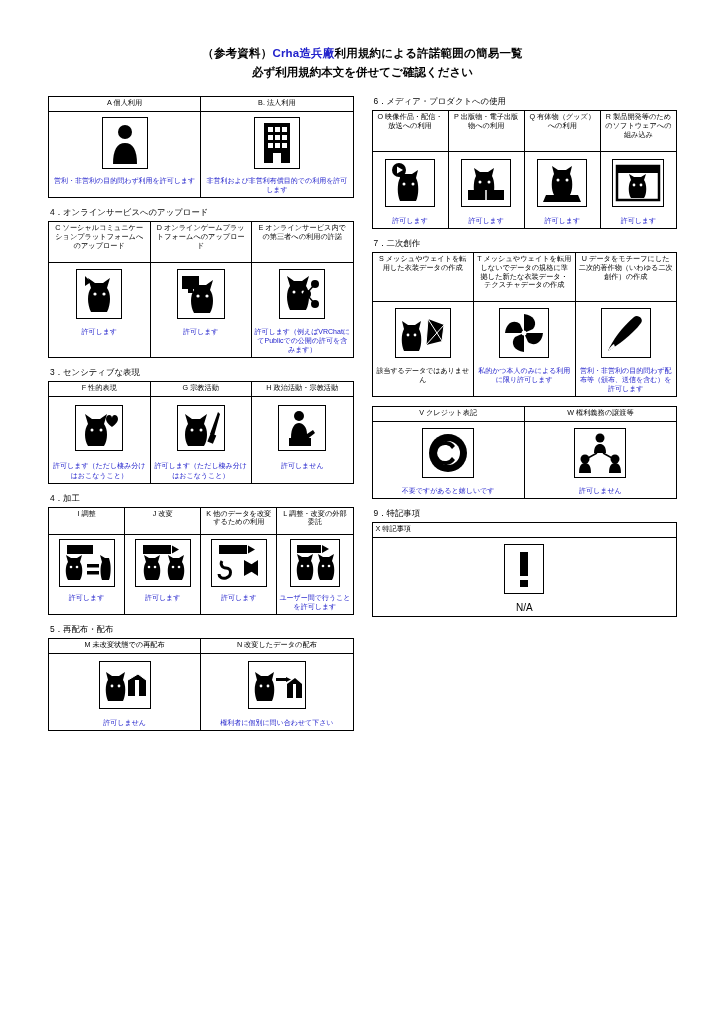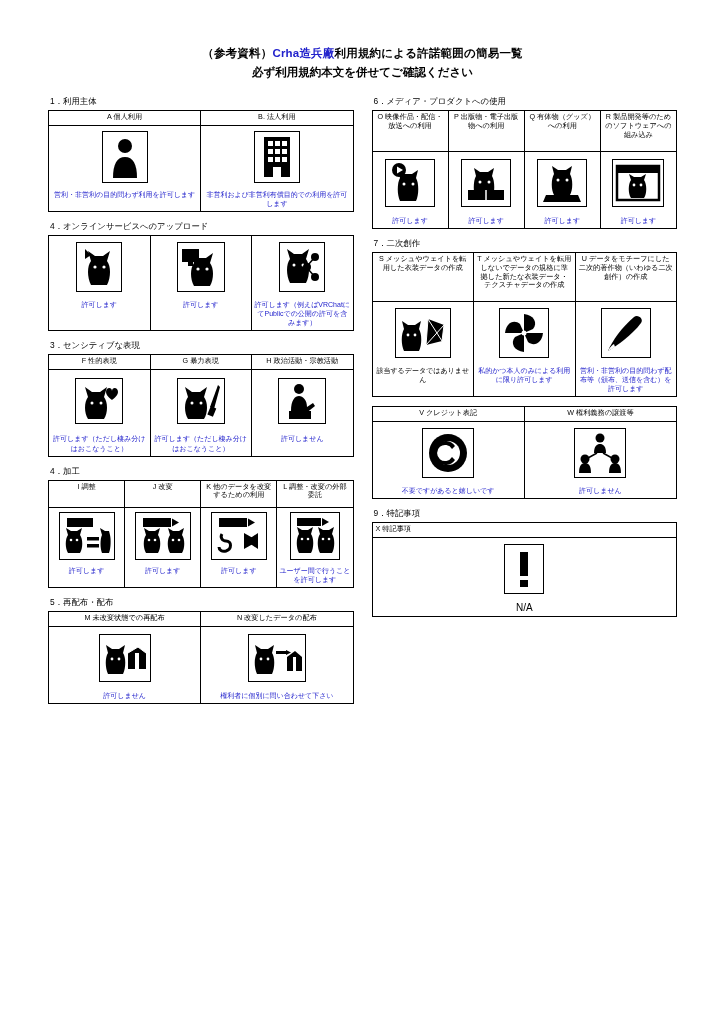--- a/index.html
+++ b/index.html
@@ -105,21 +105,20 @@
   <div class="title-block">
     <div class="title-line1"><span>（参考資料）</span><span class="brand">Crha造兵廠</span><span>利用規約による許諾範囲の簡易一覧</span></div>
     <div class="title-line2">必ず利用規約本文を併せてご確認ください</div>
   </div>
 
   <div class="content">
 
     <div class="col col-left">
 
       <div class="section">
-        <div class="section-heading">1．利用主体</div>
         <table class="grid">
           <tbody>
               <tr>
             <td style="width:50%">
               <div class="cell-head"><span>A</span> <span>個人利用</span></div>
             </td>
             <td style="width:50%">
               <div class="cell-head"><span>B.</span> <span>法人利用</span></div>
             </td>
           </tr>
@@ -159,20 +158,31 @@
             </td>
           </tr>
         </tbody>
           </table>
       </div>
 
       <div class="section">
         <div class="section-heading">4．オンラインサービスへのアップロード</div>
         <table class="grid">
           <tbody>
+              <tr>
+            <td style="width:33.33%">
+                  <div class="cell-head" style="height:40px"><span>C</span> <span>ソーシャルコミュニケーションプラットフォームへのアップロード</span></div>
+                </td>
+            <td style="width:33.33%">
+                  <div class="cell-head" style="height:40px"><span>D</span> <span>オンラインゲームプラットフォームへのアップロード</span></div>
+                </td>
+            <td style="width:33.33%">
+                  <div class="cell-head" style="height:40px"><span>E</span> <span>オンラインサービス内での第三者への利用の許諾</span></div>
+                </td>
+          </tr>
           <tr>
             <td>
               <div class="cell-icon">
                 <div class="icon-box" style="width:46px;height:50px;">
                   <svg width="40" height="44" viewBox="0 0 40 44">
                         <path d="M6 4 L6 14 L12 10 Z" fill="#000"></path>
                         <path d="M12 16 L9 6 L16 11 L24 11 L31 6 L28 16 C32 21 32 32 28 40 L12 40 C8 32 8 21 12 16 Z" fill="#000"></path>
                         <circle cx="16" cy="22" r="1.6" fill="#fff"></circle>
                         <circle cx="25" cy="22" r="1.6" fill="#fff"></circle>
                       </svg>
@@ -218,21 +228,21 @@
 
       <div class="section">
         <div class="section-heading">3．センシティブな表現</div>
         <table class="grid">
           <tbody>
               <tr>
             <td style="width:33.33%">
                   <div class="cell-head"><span>F</span> <span>性的表現</span></div>
                 </td>
             <td style="width:33.33%">
-                  <div class="cell-head"><span>G</span> <span>暴力表現</span></div>
+                  <div class="cell-head"><span>G</span> <span>宗教活動</span></div>
                 </td>
             <td style="width:33.33%">
                   <div class="cell-head"><span>H</span> <span>政治活動・宗教活動</span></div>
                 </td>
           </tr>
           <tr>
             <td>
               <div class="cell-icon">
                 <div class="icon-box" style="width:48px;height:46px;">
                   <svg width="42" height="40" viewBox="0 0 42 40">

